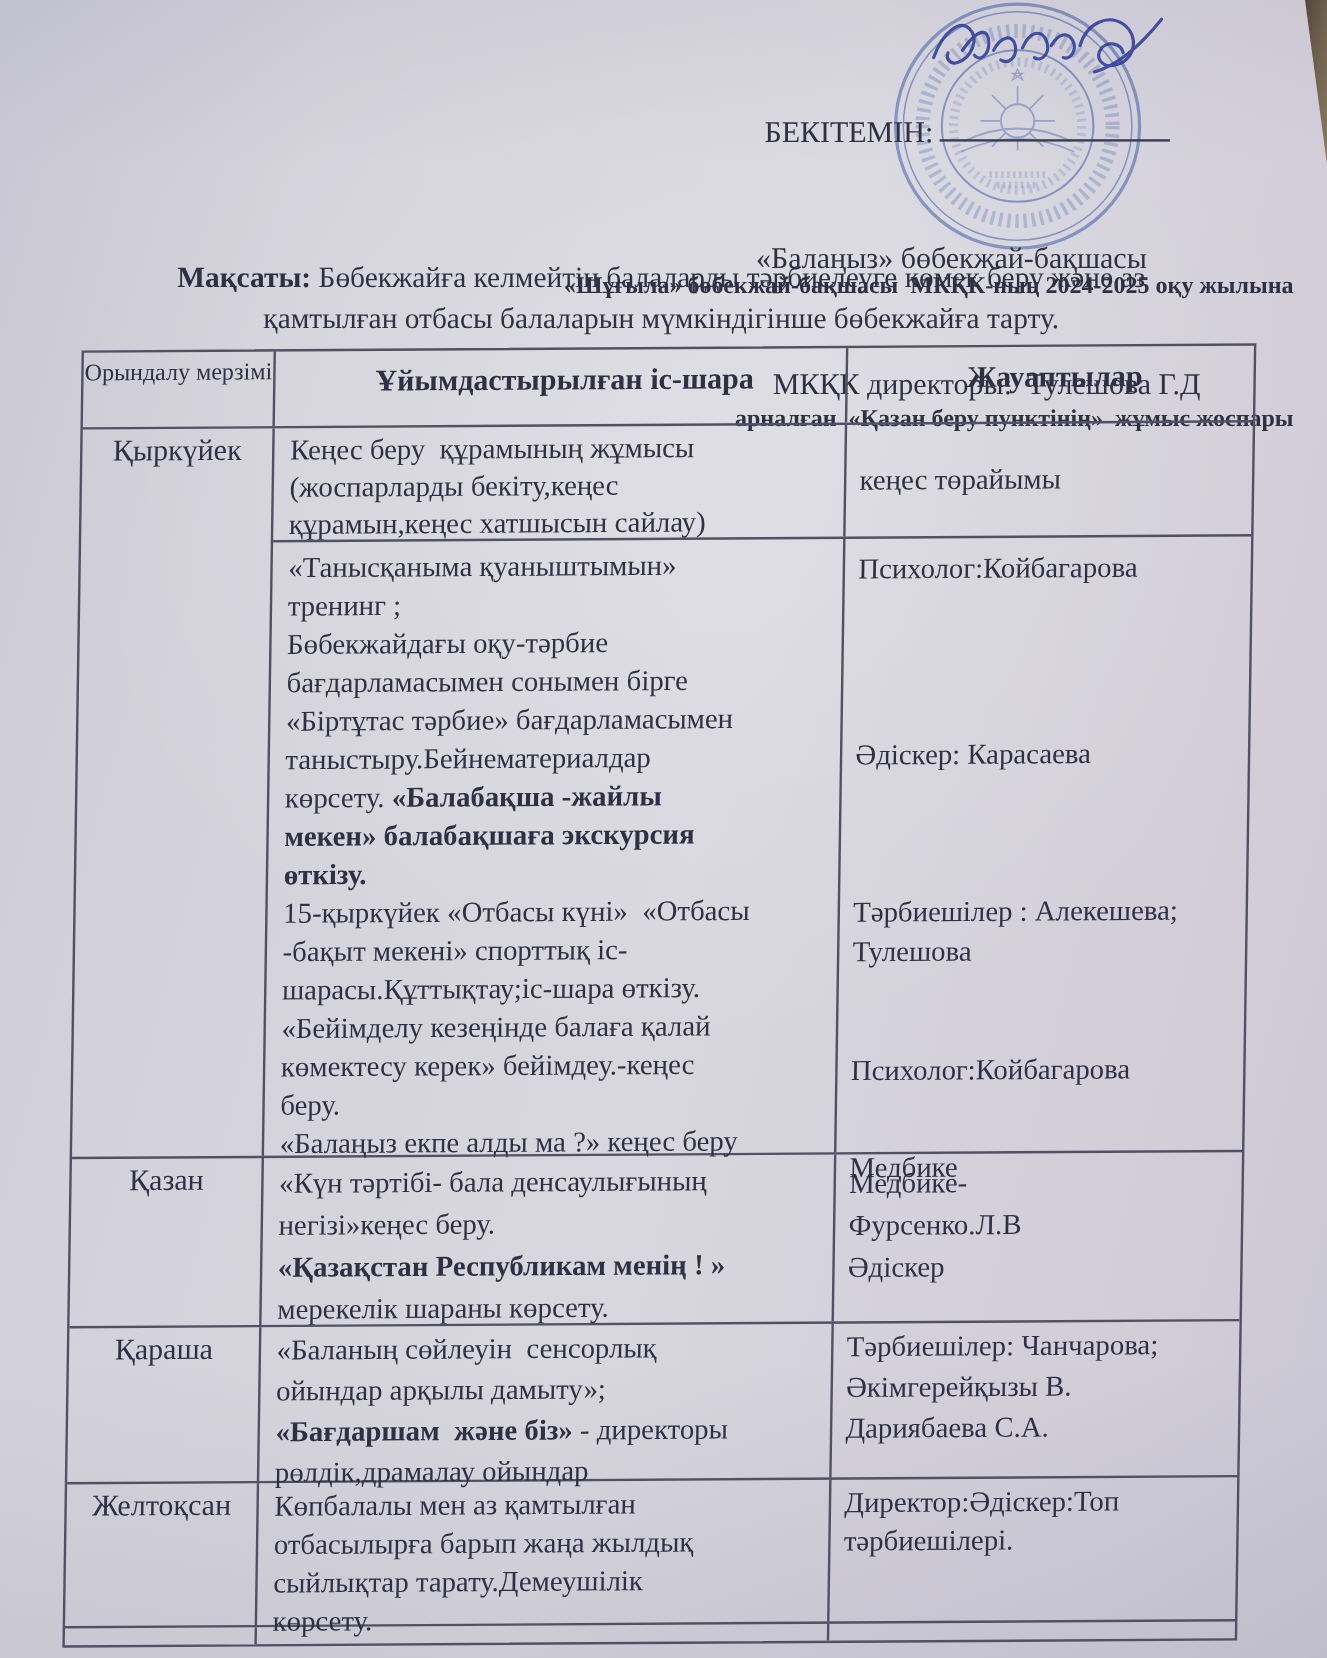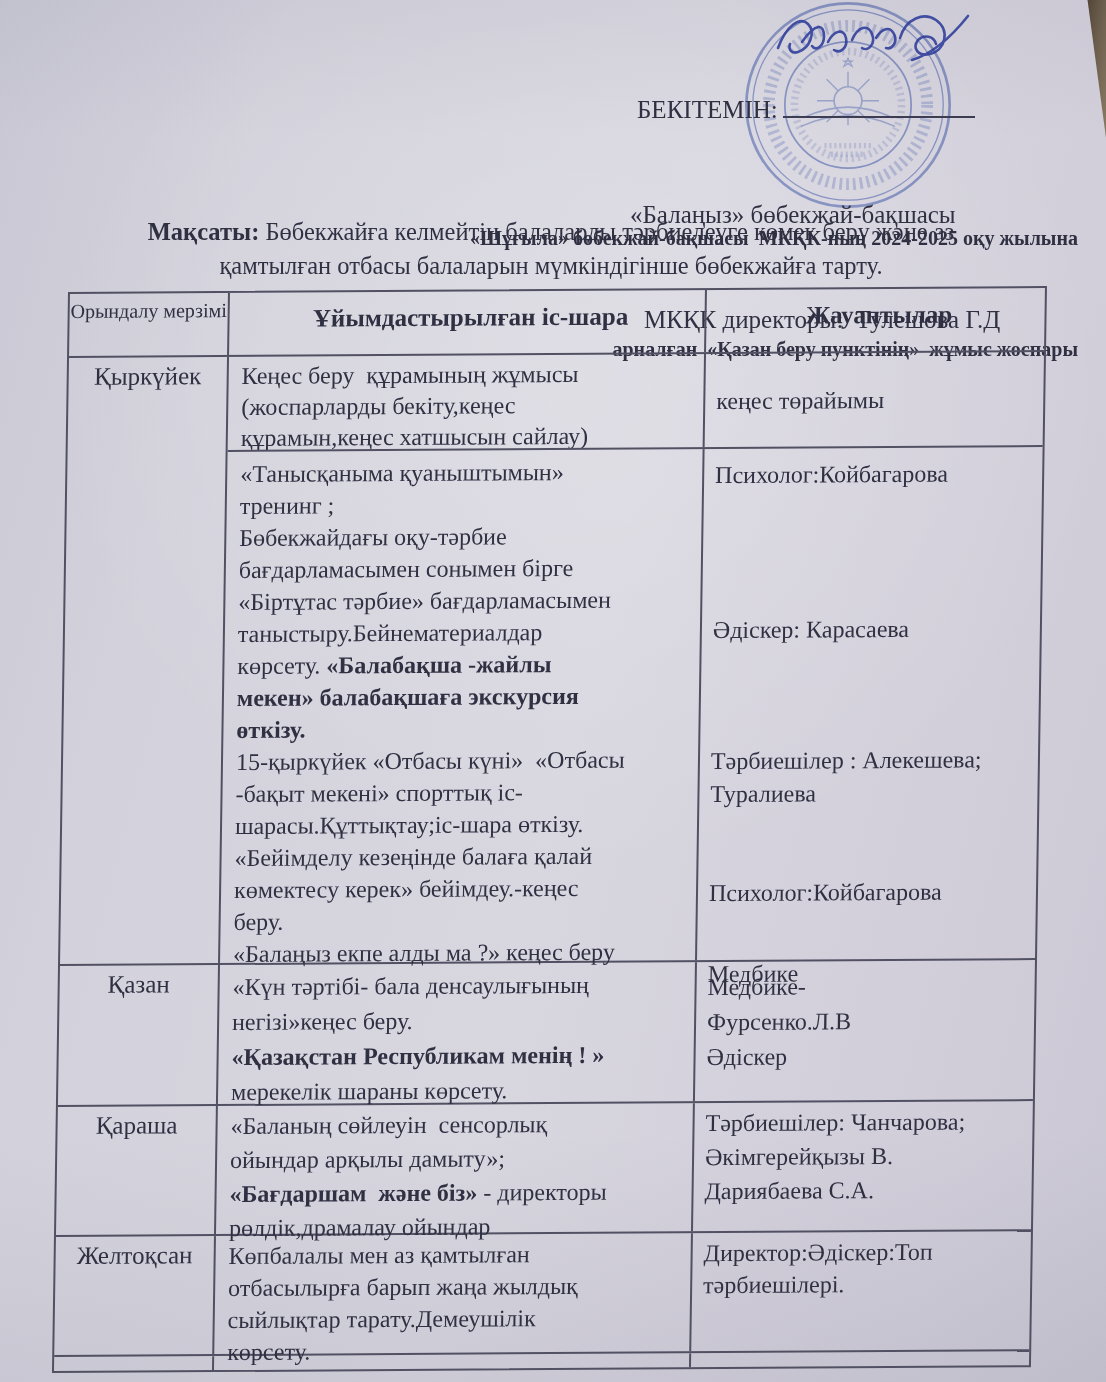--- a/index.html
+++ b/index.html
@@ -152,21 +152,21 @@
             <div class="ln">-бақыт мекені» спорттық іс-</div>
             <div class="ln">шарасы.Құттықтау;іс-шара өткізу.</div>
             <div class="ln">«Бейімделу кезеңінде балаға қалай</div>
             <div class="ln">көмектесу керек» бейімдеу.-кеңес</div>
             <div class="ln">беру.</div>
             <div class="ln">«Балаңыз екпе алды ма ?» кеңес беру</div>
           </div>
           <div class="c3">
             <div class="rp rp1">Психолог:Койбагарова</div>
             <div class="rp rp2">Әдіскер: Карасаева</div>
-            <div class="rp rp3"><span>Тәрбиешілер : Алекешева;</span><br><span>Туралиева</span></div>
+            <div class="rp rp3"><span>Тәрбиешілер : Алекешева;</span><br><span>Тулешова</span></div>
             <div class="rp rp4">Психолог:Койбагарова</div>
             <div class="rp rp5">Медбике</div>
           </div>
         </div>
       </div>
     </div>
 
     <div class="row oct">
       <div class="c1">Қазан</div>
       <div class="c2">

